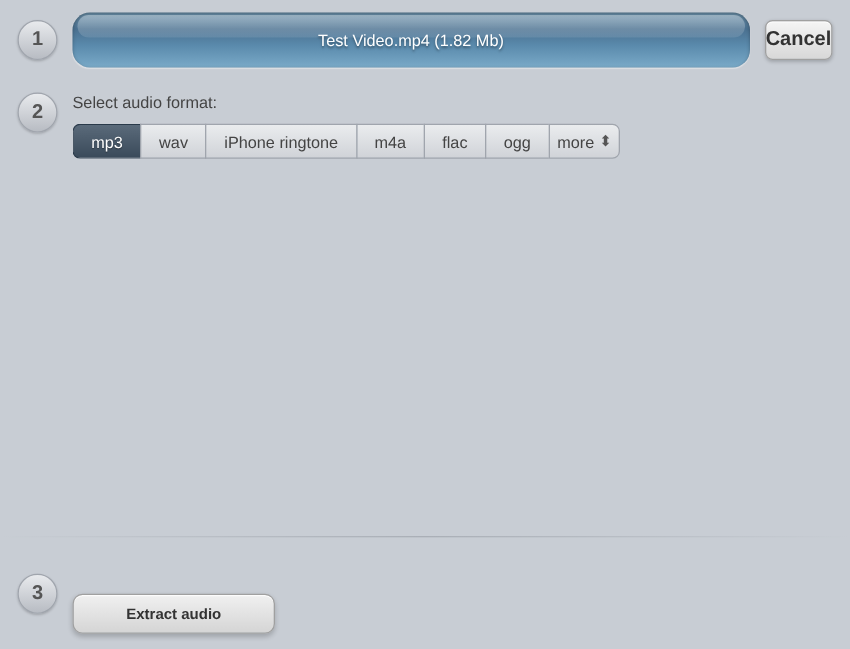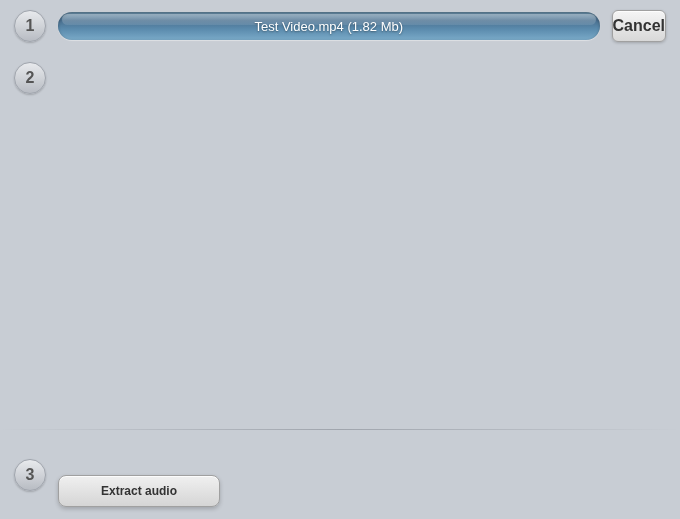--- a/index.html
+++ b/index.html
@@ -41,21 +41,21 @@
       justify-content: center;
       font-size: 16px;
       font-weight: bold;
       color: #555;
       flex-shrink: 0;
       box-shadow: 0 1px 2px rgba(0,0,0,0.2);
     }
 
     .progress-bar-container {
       flex: 1;
-      height: 28px;
+      height: 44px;
       background: linear-gradient(180deg, #6a8fa8 0%, #4a7090 30%, #5a8aac 60%, #7aaac8 100%);
       border-radius: 14px;
       display: flex;
       align-items: center;
       justify-content: center;
       box-shadow: inset 0 1px 3px rgba(0,0,0,0.3), 0 1px 1px rgba(255,255,255,0.4);
       position: relative;
       overflow: hidden;
     }
 
@@ -208,20 +208,35 @@
   <div class="section-1">
     <div class="step-number">1</div>
     <div class="progress-bar-container">
       <span class="progress-bar-text">Test Video.mp4 (1.82 Mb)</span>
     </div>
     <button class="cancel-button">Cancel</button>
   </div>
 
   <div class="section-2">
     <div class="step-number">2</div>
+    <div class="section-2-content">
+      <span class="section-label">Select audio format:</span>
+      <div class="format-buttons">
+        <button class="format-btn active">mp3</button>
+        <button class="format-btn">wav</button>
+        <button class="format-btn">iPhone ringtone</button>
+        <button class="format-btn">m4a</button>
+        <button class="format-btn">flac</button>
+        <button class="format-btn">ogg</button>
+        <div class="format-select-wrapper">
+          <span class="format-select-text">more</span>
+          <span class="format-select-arrow">⬍</span>
+        </div>
+      </div>
+    </div>
   </div>
 
   <div class="middle-area"></div>
 
   <div class="bottom-divider"></div>
 
   <div class="section-3">
     <div class="step-number">3</div>
     <button class="extract-button">Extract audio</button>
   </div>

